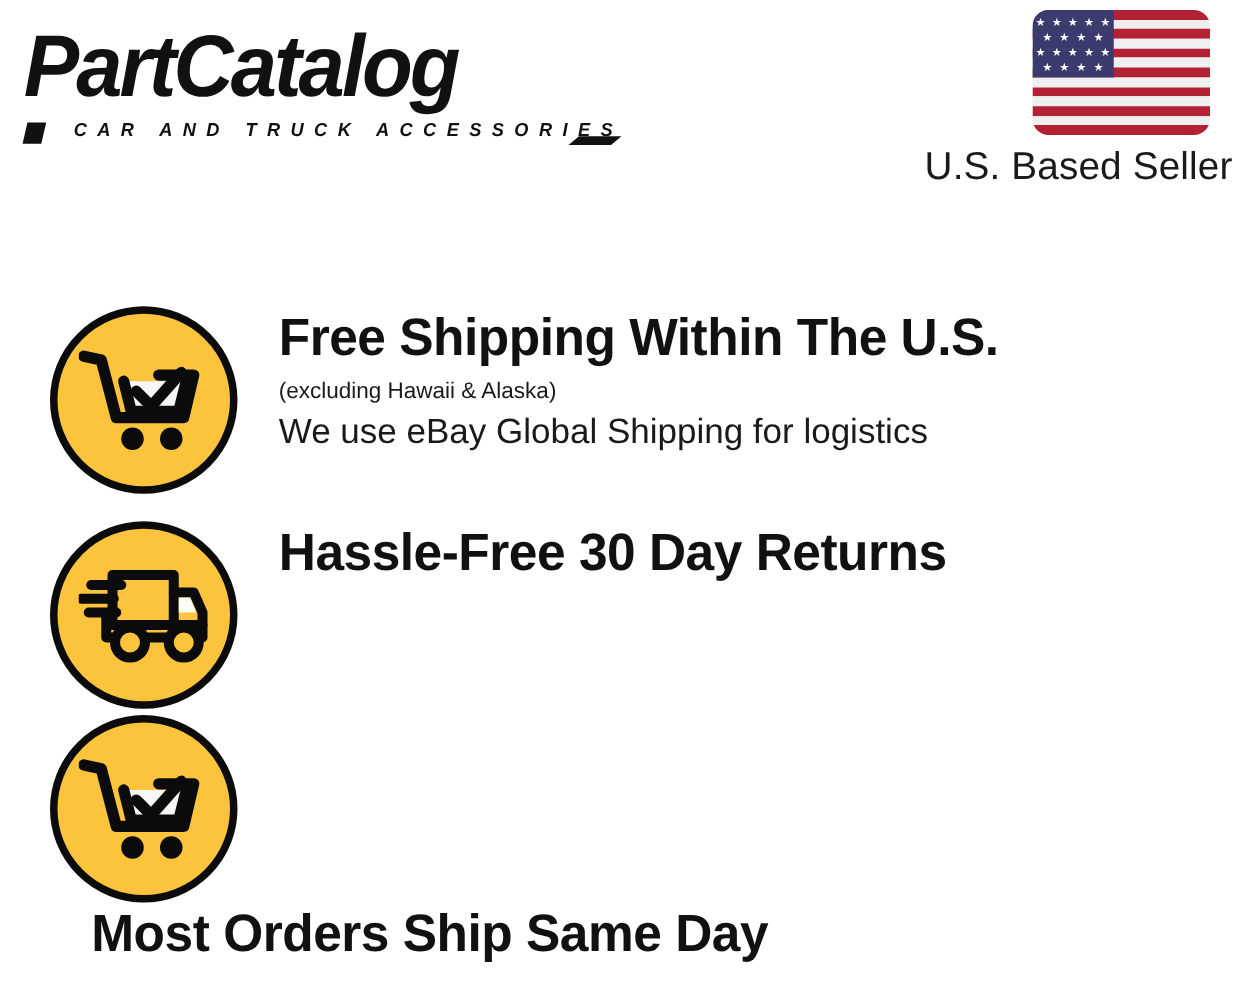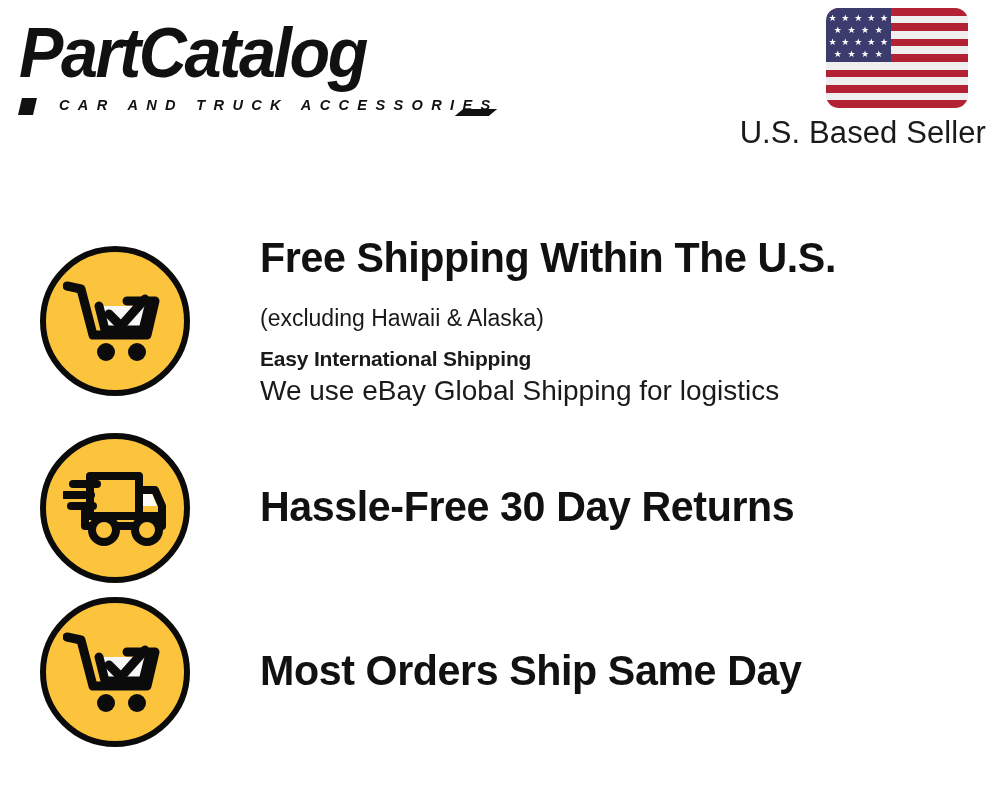--- a/index.html
+++ b/index.html
@@ -146,26 +146,25 @@
     left: 0;
     top: 232px;
     width: 1000px;
   }
   .feature-row {
     position: absolute;
     left: 40px;
     width: 940px;
     height: 152px;
     display: flex;
-    align-items: center;
-    gap: 37px;
+    align-items: flex-start;
   }
   .feature-row.row-1 { top: 13px; }
-  .feature-row.row-2 { top: 200px; }
-  .feature-row.row-3 { top: 364px; }
+  .feature-row.row-2 { top: 185px; }
+  .feature-row.row-3 { top: 340px; flex-direction: column; }
 
   .feature-icon {
     flex: 0 0 auto;
     width: 150px;
     height: 150px;
     border-radius: 50%;
     background: #FBC43C;
     border: 6px solid #0b0b0b;
     box-sizing: border-box;
     position: relative;
@@ -184,26 +183,26 @@
     font-size: 42px;
     font-weight: 700;
     letter-spacing: -0.4px;
     line-height: 50px;
     color: #111111;
     white-space: nowrap;
     transform: scaleX(0.98);
     transform-origin: left center;
   }
   .feature-sub {
-    font-size: 23px;
+    font-size: 18px;
     font-weight: 400;
     line-height: 34px;
     color: #1a1a1a;
     white-space: nowrap;
-    margin-top: 18px;
+    margin-top: 0;
   }
   .feature-sub.strong {
     font-weight: 700;
     font-size: 21px;
     line-height: 32px;
     margin-top: 8px;
     letter-spacing: -0.2px;
   }
   .feature-sub.plain2 {
     font-size: 28px;
@@ -279,21 +278,20 @@
         <path d="M36 31 L86 31 L80 55 L42 55 Z" fill="#f7f7f7"></path>
         <path d="M36 31 L42 55 L80 55 L86 31" fill="none" stroke="#0b0b0b" stroke-width="9" stroke-linecap="round" stroke-linejoin="round"></path>
         <path d="M46 39 L58 51 L82 24" fill="none" stroke="#0b0b0b" stroke-width="9" stroke-linecap="round" stroke-linejoin="round"></path>
         <circle cx="43" cy="77" r="9" fill="#0b0b0b"></circle>
         <circle cx="74" cy="77" r="9" fill="#0b0b0b"></circle>
       </svg>
     </div>
     <div class="feature-text">
       <div class="feature-title">Free Shipping Within The U.S.</div>
       <div class="feature-sub">(excluding Hawaii &amp; Alaska)</div>
-      <div class="feature-sub strong">Easy International Shipping</div>
       <div class="feature-sub plain2">We use eBay Global Shipping for logistics</div>
     </div>
   </div>
 
   <div class="feature-row row-2">
     <div class="feature-icon">
       <svg width="104" height="80" viewBox="0 0 104 80" aria-hidden="true">
         <rect x="27" y="8" width="49" height="40" fill="none" stroke="#0b0b0b" stroke-width="8" stroke-linejoin="round"></rect>
         <path d="M76 22 L92 22 L99 38 L99 58 L22 58 L22 42" fill="none" stroke="#0b0b0b" stroke-width="8" stroke-linecap="round" stroke-linejoin="round"></path>
         <path d="M80 26 L89 26 L94 38 L80 38 Z" fill="#fdfdf6"></path>

